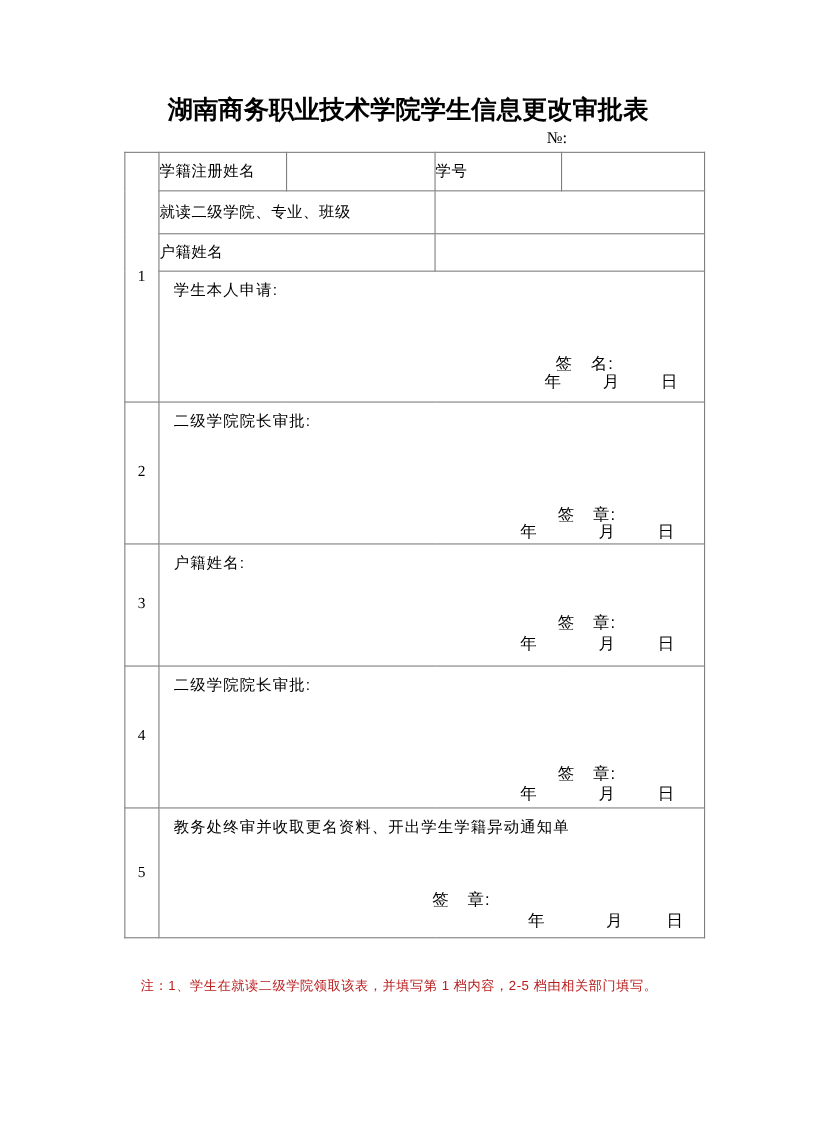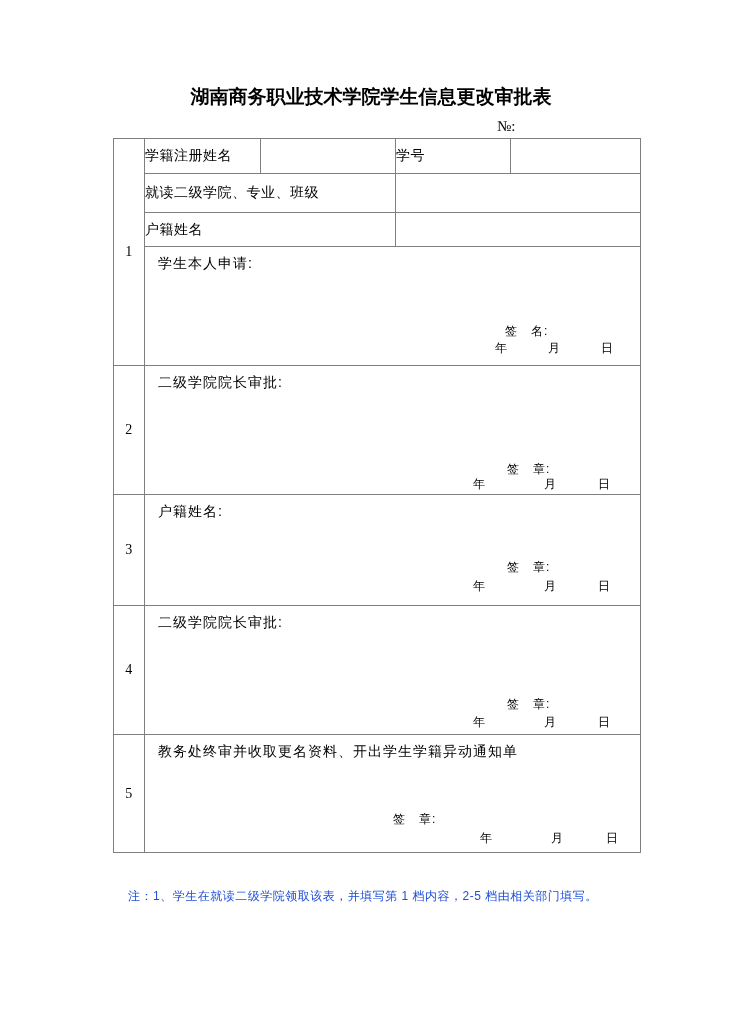--- a/index.html
+++ b/index.html
@@ -4,21 +4,21 @@
 <style>
   * { margin:0; padding:0; box-sizing:border-box; }
   html,body { background:#ffffff; }
   body {
     width:742px; height:1026px; position:relative;
     font-family:"Liberation Sans","DejaVu Sans",sans-serif;
     color:#000;
   }
   .title {
     position:absolute; top:84px; left:0; width:742px;
-    text-align:center; font-size:19px; font-weight:bold;
+    text-align:center; font-size:23px; font-weight:bold;
   }
   .serial {
     position:absolute; left:497px; top:118px;
     font-family:"Liberation Serif","DejaVu Serif",serif;
     font-size:15px;
   }
   table.form {
     position:absolute; left:113px; top:138px; width:527px;
     border-collapse:collapse; table-layout:fixed;
   }
@@ -30,33 +30,33 @@
     font-family:"Liberation Serif","DejaVu Serif",serif;
     font-size:15px; letter-spacing:0;
     text-align:center; vertical-align:middle;
   }
   td.label-cell { text-align:left; vertical-align:middle; }
   td.hj-cell { padding-left:130px;margin-left:24px; }
   td.sec-cell { vertical-align:top; }
   .cellwrap { position:relative; width:100%; } .h120 { height:118px; } .h130 { height:128px; }
   .h112 { height:110px; } .h119 { height:117px; }
   .heading { padding:8px 10px 0 13px; letter-spacing:1px; }
-  .sign, .dy, .dm, .dd { position:absolute; font-size:12px; letter-spacing:1px; white-space:pre; }
+  .sign, .dy, .dm, .dd { position:absolute; font-size:15px; letter-spacing:1px; white-space:pre; }
   
   .s1 .sign { left:360px; bottom:25px; }
   .s1 .dy { left:350px; bottom:8px; } .s1 .dm { left:403px; bottom:8px; } .s1 .dd { left:456px; bottom:8px; }
   .s2 .sign { left:362px; bottom:16px; }
   .s2 .dy { left:328px; bottom:1px; } .s2 .dm { left:399px; bottom:1px; } .s2 .dd { left:453px; bottom:1px; }
   .s3 .sign { left:362px; bottom:29px; }
   .s3 .dy { left:328px; bottom:10px; } .s3 .dm { left:399px; bottom:10px; } .s3 .dd { left:453px; bottom:10px; }
   .s4 .sign { left:362px; bottom:21px; }
   .s4 .dy { left:328px; bottom:3px; } .s4 .dm { left:399px; bottom:3px; } .s4 .dd { left:453px; bottom:3px; }
   .s5 .sign { left:248px; bottom:24px; }
   .s5 .dy { left:335px; bottom:5px; } .s5 .dm { left:406px; bottom:5px; } .s5 .dd { left:461px; bottom:5px; }
-  .notes { position:absolute; left:128px; top:883px; font-size:12px; line-height:27px; color:#1d4ed8; letter-spacing:0.5px; }
+  .notes { position:absolute; left:128px; top:883px; font-size:12px; line-height:27px; color:#b91c1c; letter-spacing:0.5px; }
   .notes .line2 { margin-left:18px; }
 </style>
 </head>
 <body>
 
 <div class="title">湖南商务职业技术学院学生信息更改审批表</div>
 <div class="serial">№:</div>
 
 <table class="form">
   <colgroup>

